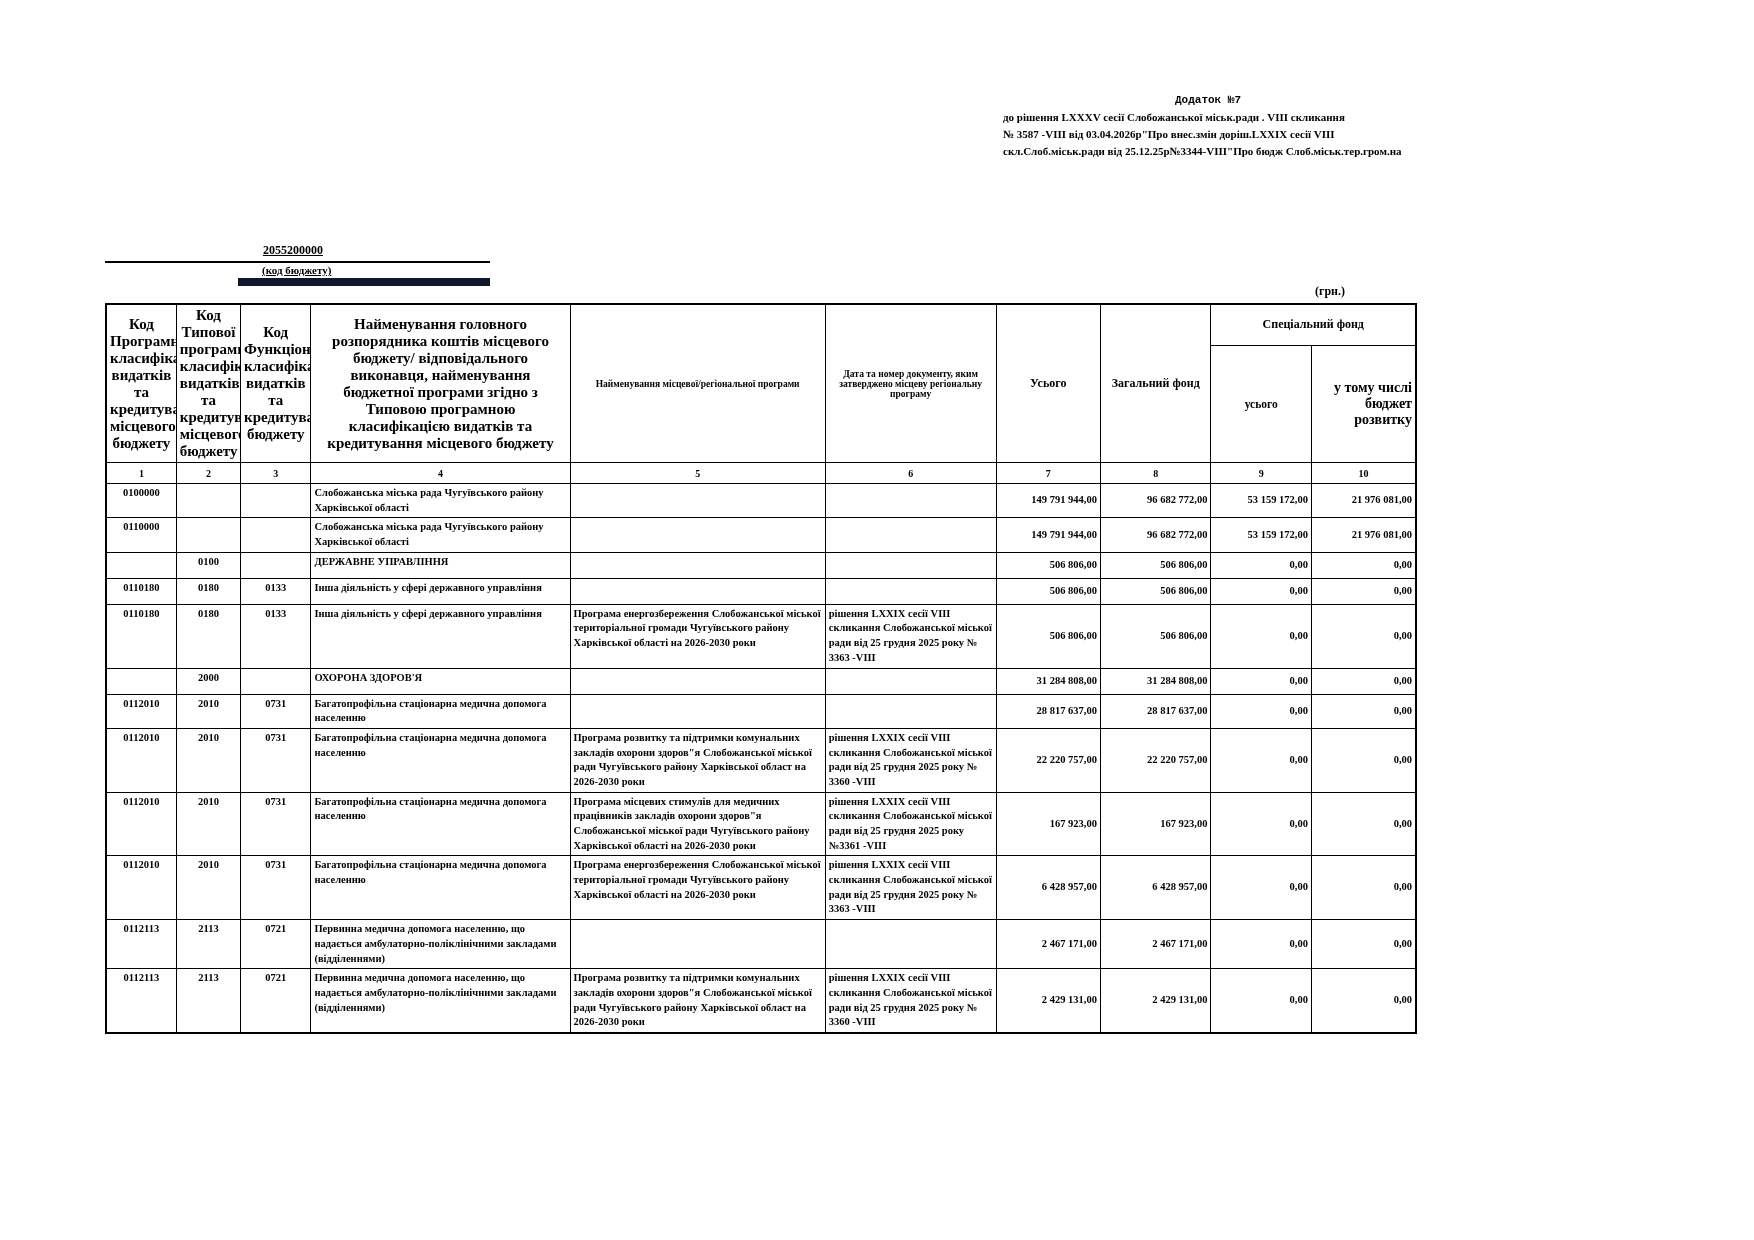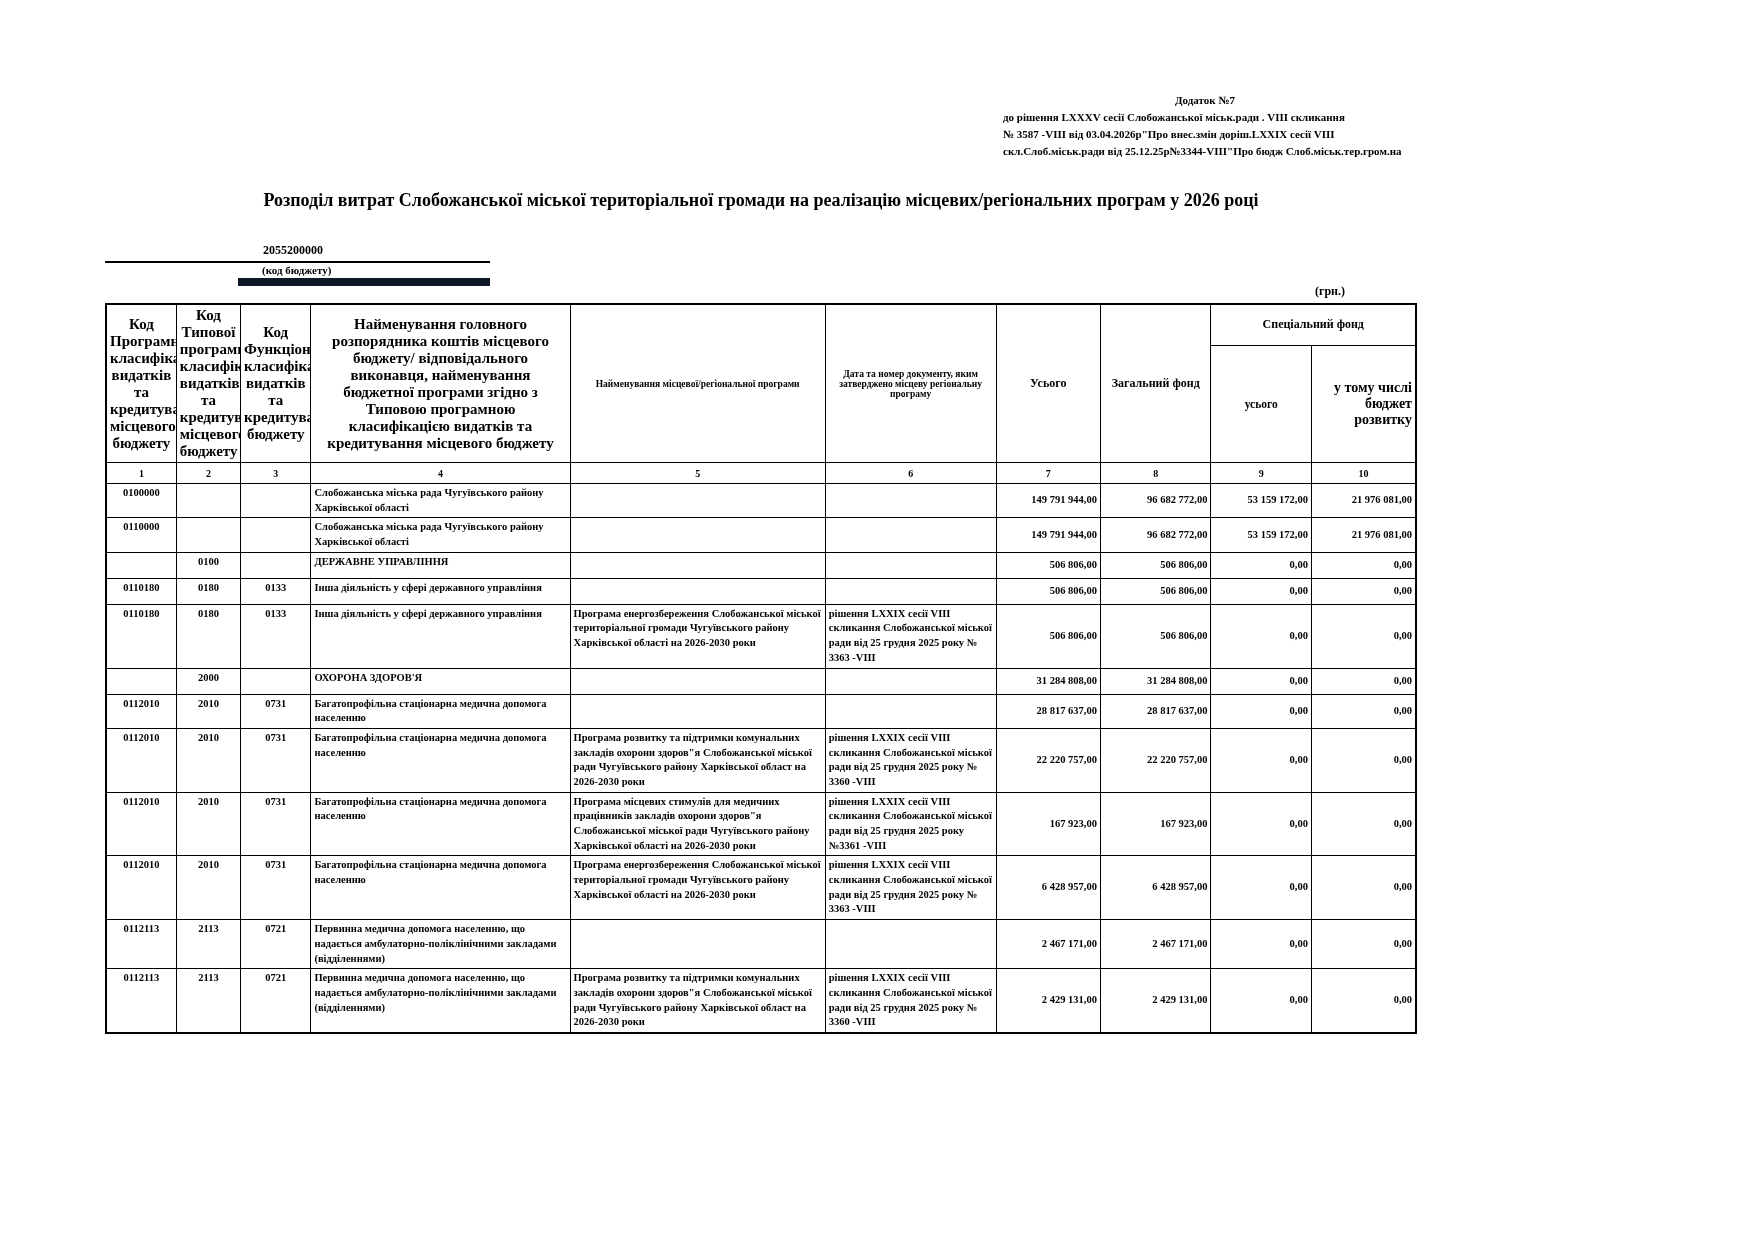--- a/index.html
+++ b/index.html
@@ -15,32 +15,32 @@
   }
   
   .appendix {
     position: absolute;
     top: 92px;
     left: 1003px;
     width: 400px;
     font-size: 11px;
     line-height: 1.55;
   }
-  .appendix .line1 { margin-left: 172px; }
+  .appendix .line1 { margin-left: 172px; font-family: Liberation Mono, monospace; }
   
   .doc-title {
     position: absolute;
     top: 190px;
     left: 105px;
     width: 1312px;
     text-align: center;
     font-size: 18px;
   }
   
-  .budget-code-block { position: absolute; top: 243px; left: 105px; }
+  .budget-code-block { position: absolute; top: 243px; left: 105px; text-decoration: underline; }
   .budget-code-value-row {
     width: 385px;
     box-sizing: border-box;
     padding: 0 0 3px 158px;
     border-bottom: 2px solid #000;
     font-size: 12px;
   }
   .budget-code-label-row {
     margin-left: 133px;
     width: 252px;
@@ -94,21 +94,20 @@
 
 <div class="page">
 
   <div class="appendix">
     <div class="line1">Додаток №7</div>
     <div>до рішення  LXXXV сесії Слобожанської  міськ.ради . VIII скликання</div>
     <div>№ 3587  -VIII  від 03.04.2026р"Про внес.змін  доріш.LXXIX сесії VIII</div>
     <div>скл.Слоб.міськ.ради  від 25.12.25р№3344-VIII"Про бюдж Слоб.міськ.тер.гром.на</div>
   </div>
 
-  <div class="doc-title">Розподіл витрат Слобожанської міської територіальної громади на реалізацію місцевих/регіональних програм у 2026 році</div>
 
   <div class="budget-code-block">
     <div class="budget-code-value-row">
       <span>2055200000</span>
     </div>
     <div class="budget-code-label-row">
       <span>(код бюджету)</span>
     </div>
   </div>
 

